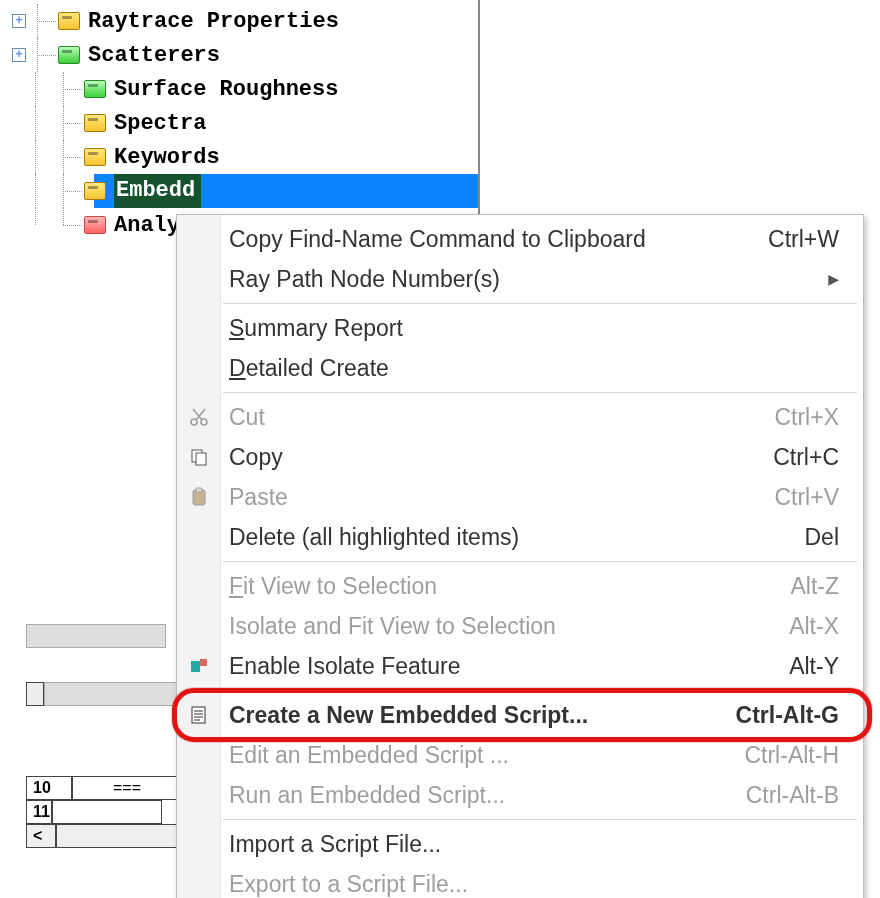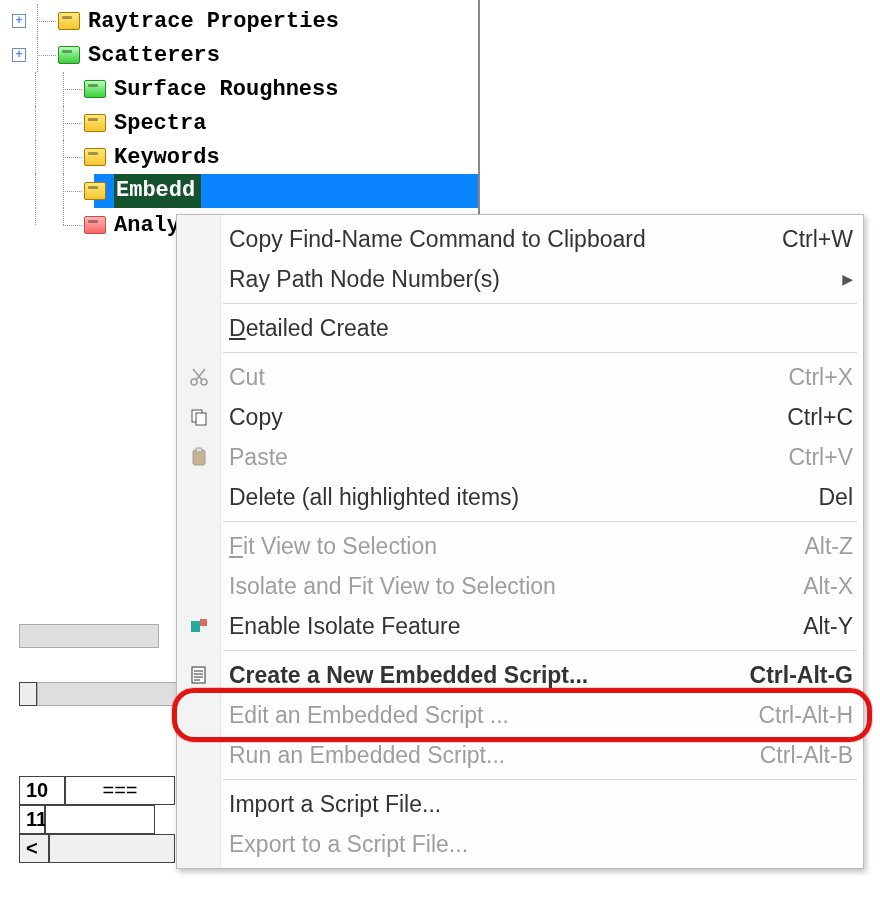--- a/index.html
+++ b/index.html
@@ -109,25 +109,25 @@
     position:absolute;
     left: 94px;
     height:34px;
     right:0;
     background:#0a84ff;
     z-index:-1;
   }
   
   .grid-frag {
     position: absolute;
-    left: 19px;
+    left: 26px;
     top: 620px;
     width: 170px;
     font-family: Arial, sans-serif;
-    font-size: 20px;
+    font-size: 16px;
   }
   .grid-cell {
     border: 1px solid #444;
     padding: 2px 6px;
     background: #fff;
   }
   .grid-row { display: flex; }
   .gray-bar {
     height: 24px;
     background: #dedede;
@@ -154,21 +154,21 @@
     width: 44px;
     background: #f3f3f3;
     border-right: 1px solid #e5e5e5;
   }
   .ctx-item {
     position: relative;
     display: flex;
     align-items: center;
     height: 40px;
     padding-left: 52px;
-    padding-right: 10px;
+    padding-right: 24px;
     color: #333;
     font-size: 23px;
   }
   .ctx-item.disabled { color: #9e9e9e; }
   .ctx-shortcut {
     margin-left: auto;
     color: inherit;
   }
   .ctx-arrow {
     margin-left: auto;
@@ -292,20 +292,23 @@
     <span>Copy Find-Name Command to Clipboard</span>
     <span class="ctx-shortcut">Ctrl+W</span>
   </div>
   <div class="ctx-item">
     <span>Ray Path Node Number(s)</span>
     <span class="ctx-arrow">▶</span>
   </div>
 
   <div class="ctx-sep"></div>
 
+  <div class="ctx-item">
+    <span><span></span><span class="ul-char">S</span><span>ummary Report</span></span>
+  </div>
   <div class="ctx-item">
     <span><span></span><span class="ul-char">D</span><span>etailed Create</span></span>
   </div>
 
   <div class="ctx-sep"></div>
 
   <div class="ctx-item disabled">
     <span class="ctx-icon">
       <svg width="20" height="20" viewBox="0 0 20 20">
           <g stroke="#9e9e9e" stroke-width="1.6" fill="none">

